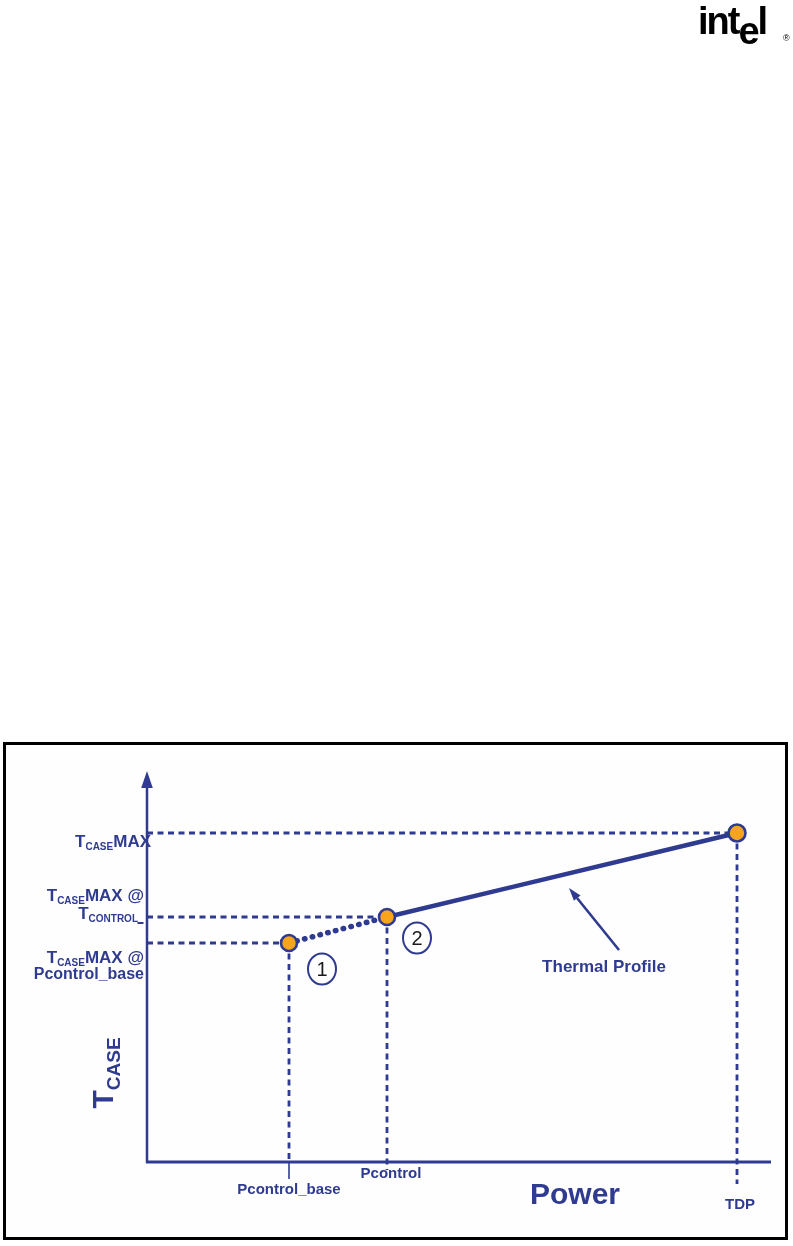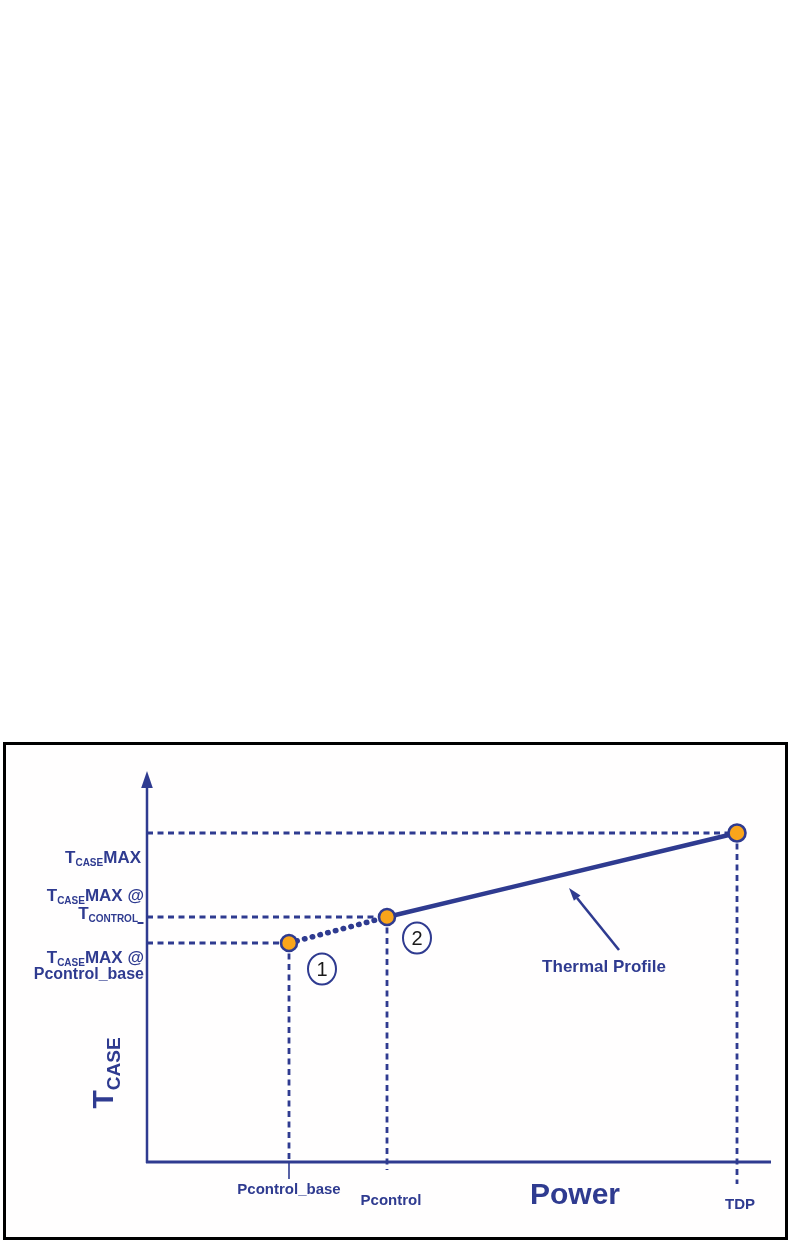--- a/index.html
+++ b/index.html
@@ -24,57 +24,61 @@
   .figure {
     position:absolute; left:3px; top:742px; width:779px; height:492px;
     border:3px solid #000; background:#fffefe;
   }
   .figure svg { position:absolute; left:0; top:0; }
 
   
   .nv { color:#2F3B90; font-weight:bold; }
   .lab { position:absolute; white-space:nowrap; line-height:1; }
   .ylab { left:0; text-align:right; font-size:17px; }
-  #ylab-max  { width:135px; top:104px;  }
+  #ylab-max  { width:135px; top:88px;padding-left:10px;  }
   #ylab-2a   { width:138px; top:142px; }
   #ylab-2b   { width:132px; top:160px; }
   #ylab-3a   { width:138px; top:204px; }
   #ylab-3b   { width:138px; top:221px; font-size:16px; }
   .subs  { font-size:10px; vertical-align:-3px; }
 
   .axis-title-y {
     position:absolute; left:99px; top:328px;
     transform:translate(-50%,-50%) rotate(-90deg);
     font-size:30px; white-space:nowrap; line-height:1;
   }
   .axis-title-y .subs2 { font-size:19px; vertical-align:-7px; }
 
   .xtick { transform:translateX(-50%); font-size:15px; }
   #xlab-pcb   { left:283px; top:436px; }
-  #xlab-pc    { left:381px; top:447px;padding-left:8px; }
+  #xlab-pc    { left:381px; top:420px;padding-left:8px; }
   #xlab-tdp   { left:734px; top:440px;margin-top:11px; }
   #xlab-power { left:569px; top:434px; transform:translateX(-50%); font-size:30px;text-align:right; }
 
   #thermal-label { left:598px; top:213px; transform:translateX(-50%); font-size:17px; }
 
   .badge {
     position:absolute; width:30px; height:33px; box-sizing:border-box;
     border:2px solid #2F3B90; border-radius:50%; background:#fff;
     display:flex; align-items:center; justify-content:center;
     font-size:20px; font-weight:normal; color:#1a1a1a;
     transform:translate(-50%,-50%);
   }
   #badge-1 { left:316px; top:224px; }
   #badge-2 { left:411px; top:193px; }
 </style>
 </head>
 <body>
 
 <div class="page">
 
+  <div class="intel-logo">
+    <span class="lg">int</span><span class="lg dropped">e</span><span class="lg">l</span>
+    <span class="reg">®</span>
+  </div>
 
   <div class="figure">
 
     <svg width="779" height="492" viewBox="0 0 779 492">
 
       <g stroke="#2F3B90" stroke-width="2.8" stroke-dasharray="6 4.5" fill="none">
         <path d="M141 88 L731 88"></path>
         <path d="M141 172 L381 172"></path>
         <path d="M141 198 L283 198"></path>
         <path d="M283 198 L283 417"></path>

